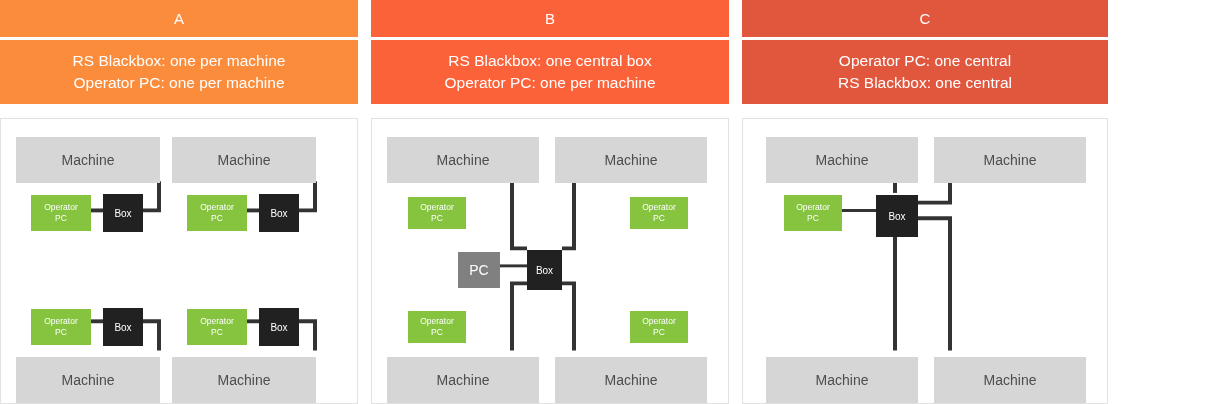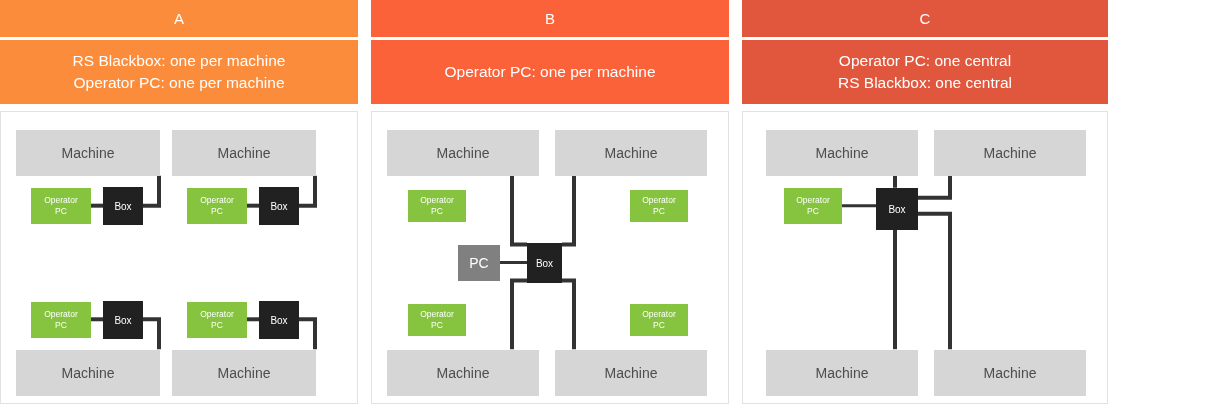--- a/index.html
+++ b/index.html
@@ -47,21 +47,21 @@
     color: #ffffff;
     font-size: 15.5px;
     line-height: 1.45;
     margin-top: 3px;
   }
   .panel-subtitle span { display: block; white-space: pre; }
 
   .panel-body {
     position: relative;
     flex: 1;
-    margin-top: 7px;
+    margin-top: 14px;
     border: 1px solid #e2e2e2;
     background: #ffffff;
     box-sizing: border-box;
     overflow: hidden;
     padding-left: 20px;
   }
   .panel-body svg {
     position: absolute;
     inset: 0;
     width: 100%;
@@ -149,20 +149,21 @@
       <div class="node blackbox" style="left:102px;top:75px;width:40px;height:38px;">Box</div>
       <div class="node blackbox" style="left:258px;top:75px;width:40px;height:38px;">Box</div>
       <div class="node blackbox" style="left:102px;top:189px;width:40px;height:38px;">Box</div>
       <div class="node blackbox" style="left:258px;top:189px;width:40px;height:38px;">Box</div>
     </div>
   </div>
 
   <div class="panel p-b">
     <div class="panel-title" style="background: rgb(251, 98, 57);">B</div>
     <div class="panel-subtitle" style="background: rgb(251, 98, 57);">
+      <span>RS Blackbox: one central box</span>
       <span>Operator PC: one per machine</span>
     </div>
     <div class="panel-body">
       <svg viewBox="0 0 356 292" preserveAspectRatio="none">
         <g stroke="#333333" stroke-width="4" fill="none">
           <path d="M140,64 V133 H155"></path>
           <path d="M202,64 V133 H190"></path>
           <path d="M140,238 V169 H155"></path>
           <path d="M202,238 V169 H190"></path>
           <path d="M128,151 H155" stroke-width="3"></path>

